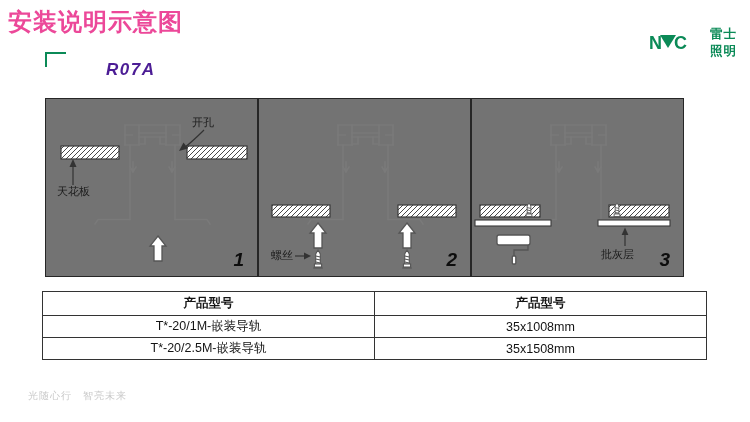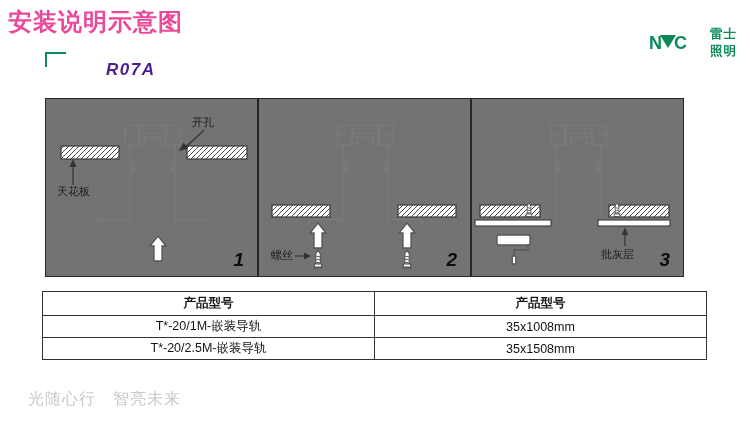--- a/index.html
+++ b/index.html
@@ -51,21 +51,21 @@
     border-collapse:collapse;table-layout:fixed;
   }
   .spec-table td{
     border:1px solid #333;text-align:center;vertical-align:middle;
     font-size:12.5px;padding:0;height:21px;color:#141414;
   }
   .spec-table tr.head td{height:23px;font-weight:700;}
   
   .slogan{
     position:absolute;left:28px;top:389px;
-    font-size:16px;color:#c9c9c9;letter-spacing:1px;
+    font-size:10px;color:#c9c9c9;letter-spacing:1px;
   }
 </style>
 </head>
 <body>
 
 <svg width="0" height="0" style="position:absolute" aria-hidden="true">
   <defs>
     <pattern id="hatch" patternUnits="userSpaceOnUse" width="5" height="5">
       <rect width="5" height="5" fill="#ffffff"></rect>
       <path d="M-1,6 L6,-1" stroke="#4a4a4a" stroke-width="1"></path>

